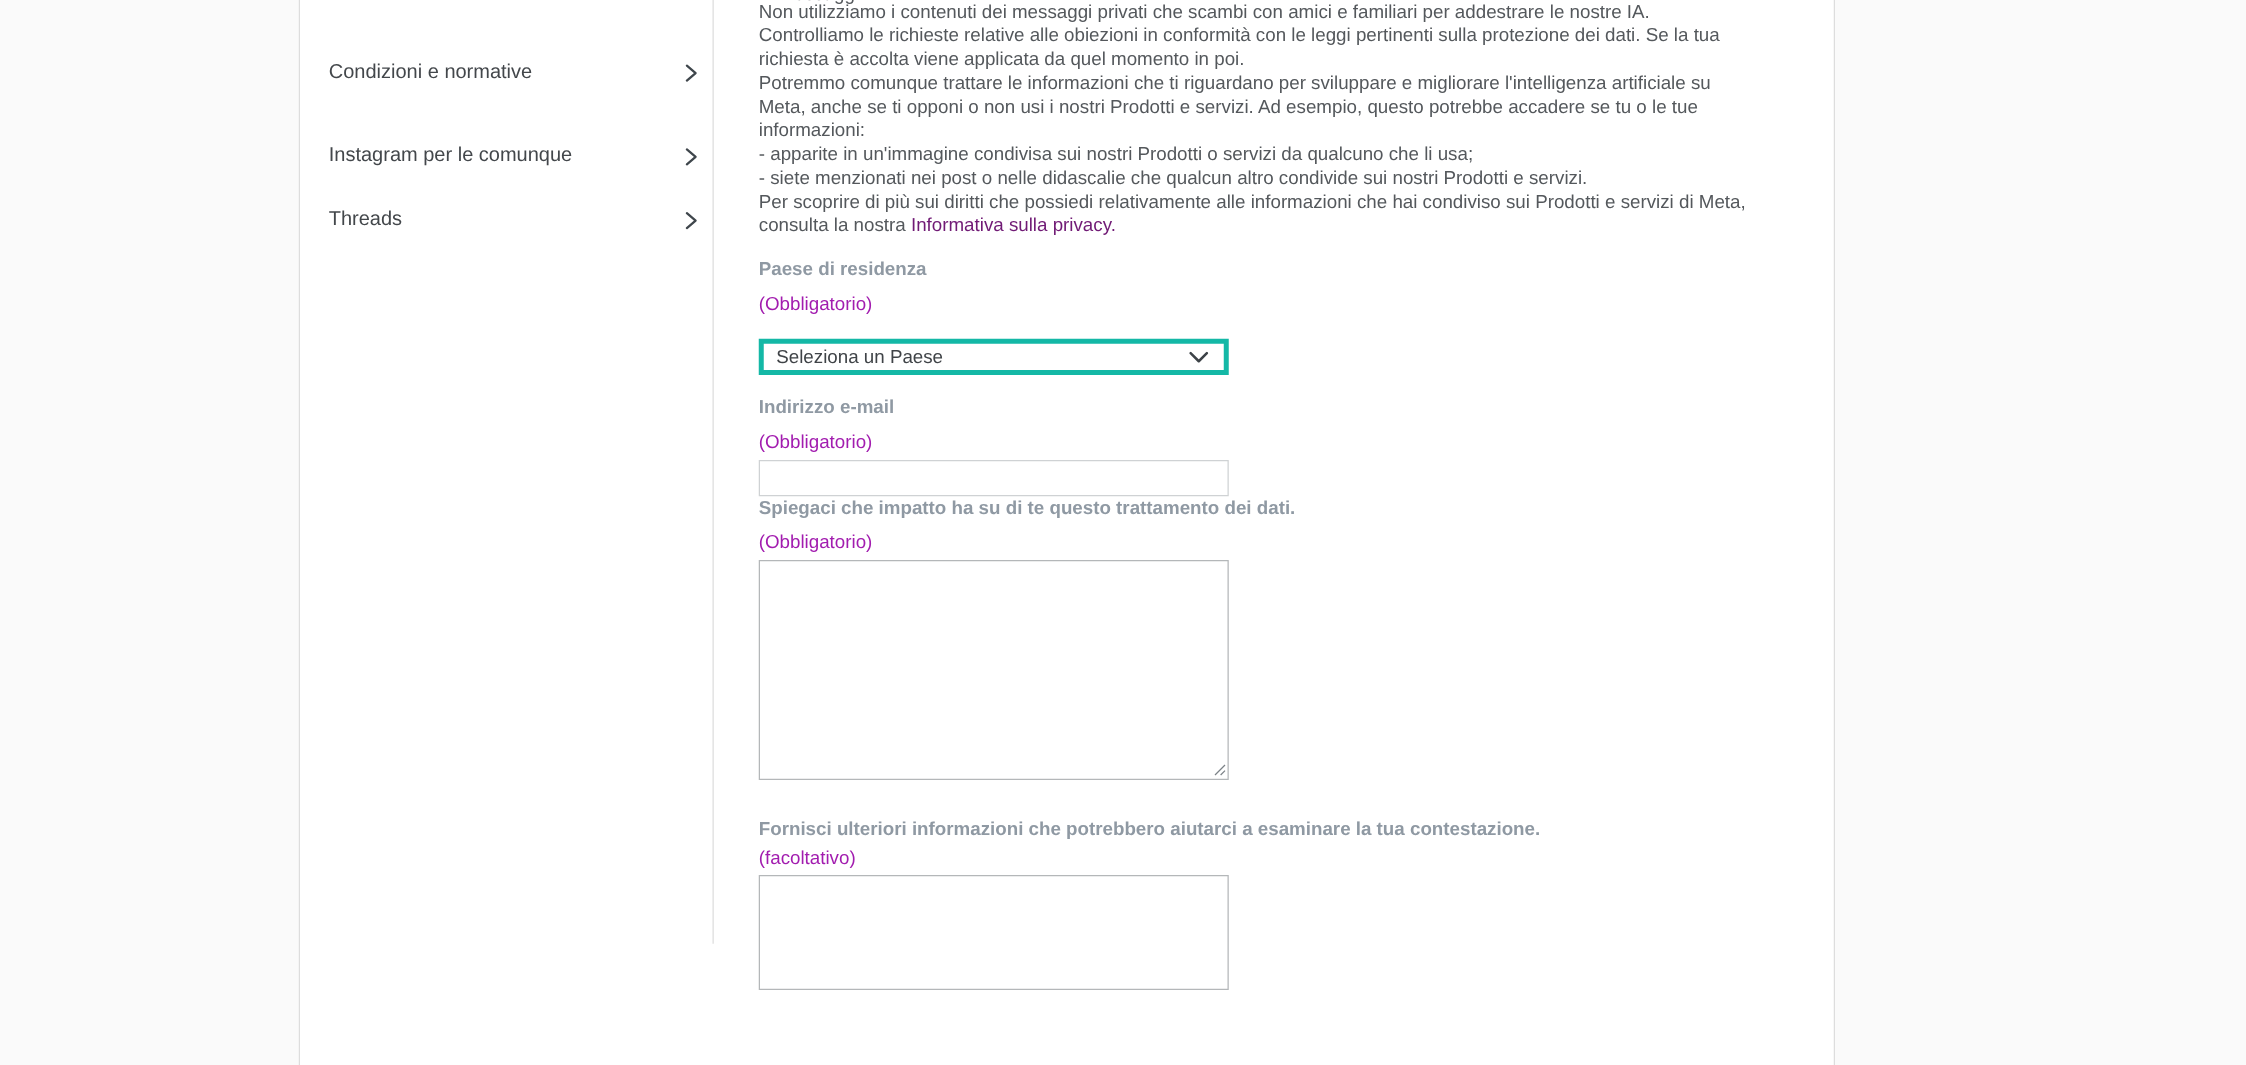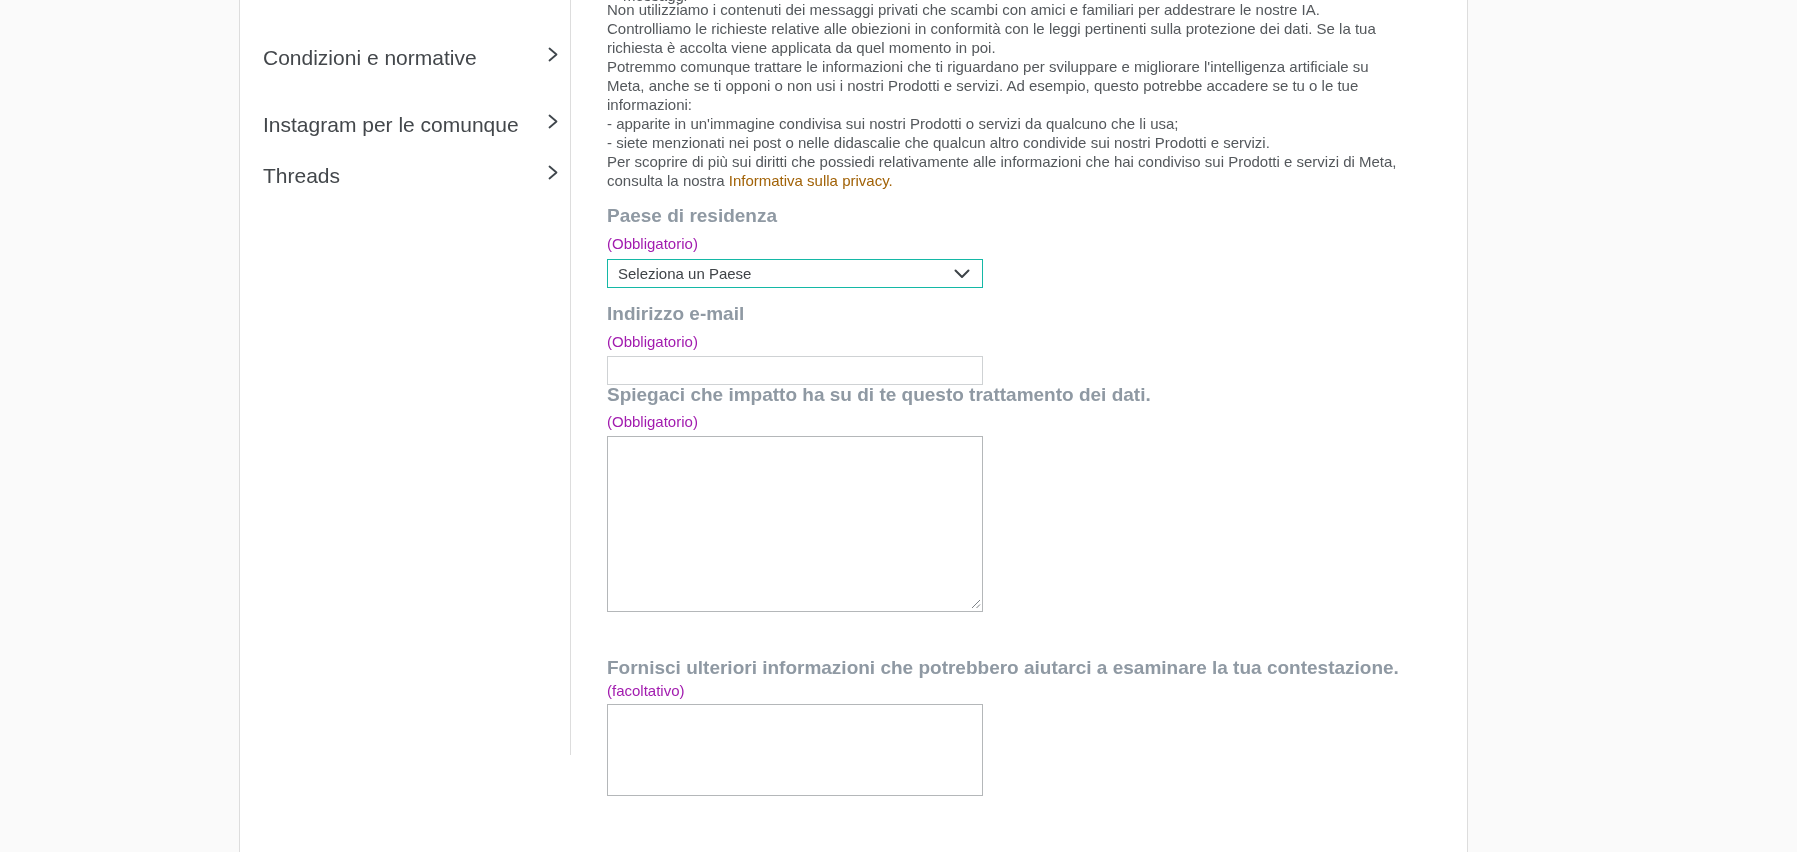--- a/index.html
+++ b/index.html
@@ -18,22 +18,22 @@
     width: 1229px; height: 852px;
     background: #ffffff;
     border-left: 1px solid #dddddd;
     border-right: 1px solid #dddddd;
   }
   
   .sidebar { position: absolute; left: 23px; top: 0; width: 296px; }
   .side-item {
     position: absolute;
     left: 0; width: 296px; height: 24px;
-    display: flex; justify-content: space-between;
-    color: #43474b; font-size: 21px; cursor: pointer;
+    display: flex; align-items: center; justify-content: space-between;
+    color: #43474b; font-size: 16px; cursor: pointer;
   }
   .side-item:nth-child(1) { top: 46px; }
   .side-item:nth-child(2) { top: 113px; }
   .side-item:nth-child(3) { top: 164px; }
   .chev { flex: 0 0 auto; }
   .divider {
     position: absolute; left: 330px; top: 0;
     width: 1px; height: 755px; background: #dddddd;
   }
   
@@ -41,30 +41,30 @@
     position: absolute; left: 367px; top: 0;
     width: 795px;
     color: #54585c; font-size: 15px; line-height: 19px;
   }
   .clipped-word { position: absolute; left: 16px; top: -14px; }
   .content p { margin: 0; }
   .p1 { margin-top: 36px; }
   .p2 { margin-top: 21px; }
   .p3 { margin-top: 24px; }
   .p4 { margin-top: 21px; }
-  .link { color: #a16207; text-decoration: none; cursor: pointer; }
+  .link { color: #701a75; text-decoration: none; cursor: pointer; }
   
-  .f-label { color: #8f99a3; font-weight: bold; font-size: 19px; line-height: 19px; }
+  .f-label { color: #8f99a3; font-weight: bold; font-size: 15px; line-height: 19px; }
   .f-note  { color: #a21caf; font-size: 15px; line-height: 19px; }
   .lbl-country { margin-top: 16px; }
   .note-country { margin-top: 9px; }
   .select-box {
-    margin-top: 6px;
+    margin-top: 18px;
     width: 376px; height: 29px;
-    border: 1px solid #14b8a6;
+    border: 4px solid #14b8a6;
     background: #ffffff;
     display: flex; align-items: center; justify-content: space-between;
     padding: 0 12px 0 10px;
     color: #3f4347; font-size: 15px;
     cursor: pointer;
   }
   .lbl-email { margin-top: 16px; }
   .note-email { margin-top: 9px; }
   .text-input {
     display: block;
@@ -85,21 +85,21 @@
     width: 376px; height: 176px;
     border: 1px solid #b4b7b9;
     background: #fff;
     resize: none;
     padding: 6px 8px;
     font-family: "Liberation Sans", sans-serif;
     font-size: 15px; color: #3f4347;
     outline: none;
   }
   .resize-handle { position: absolute; right: 2px; bottom: 3px; }
-  .lbl-additional { margin-top: 46px; }
+  .lbl-additional { margin-top: 30px; }
   .note-additional { margin-top: 4px; }
   .ta2 {
     display: block;
     margin-top: 4px;
     width: 376px; height: 92px;
     border: 1px solid #b4b7b9;
     background: #fff;
     resize: none;
     padding: 6px 8px;
     font-family: "Liberation Sans", sans-serif;

